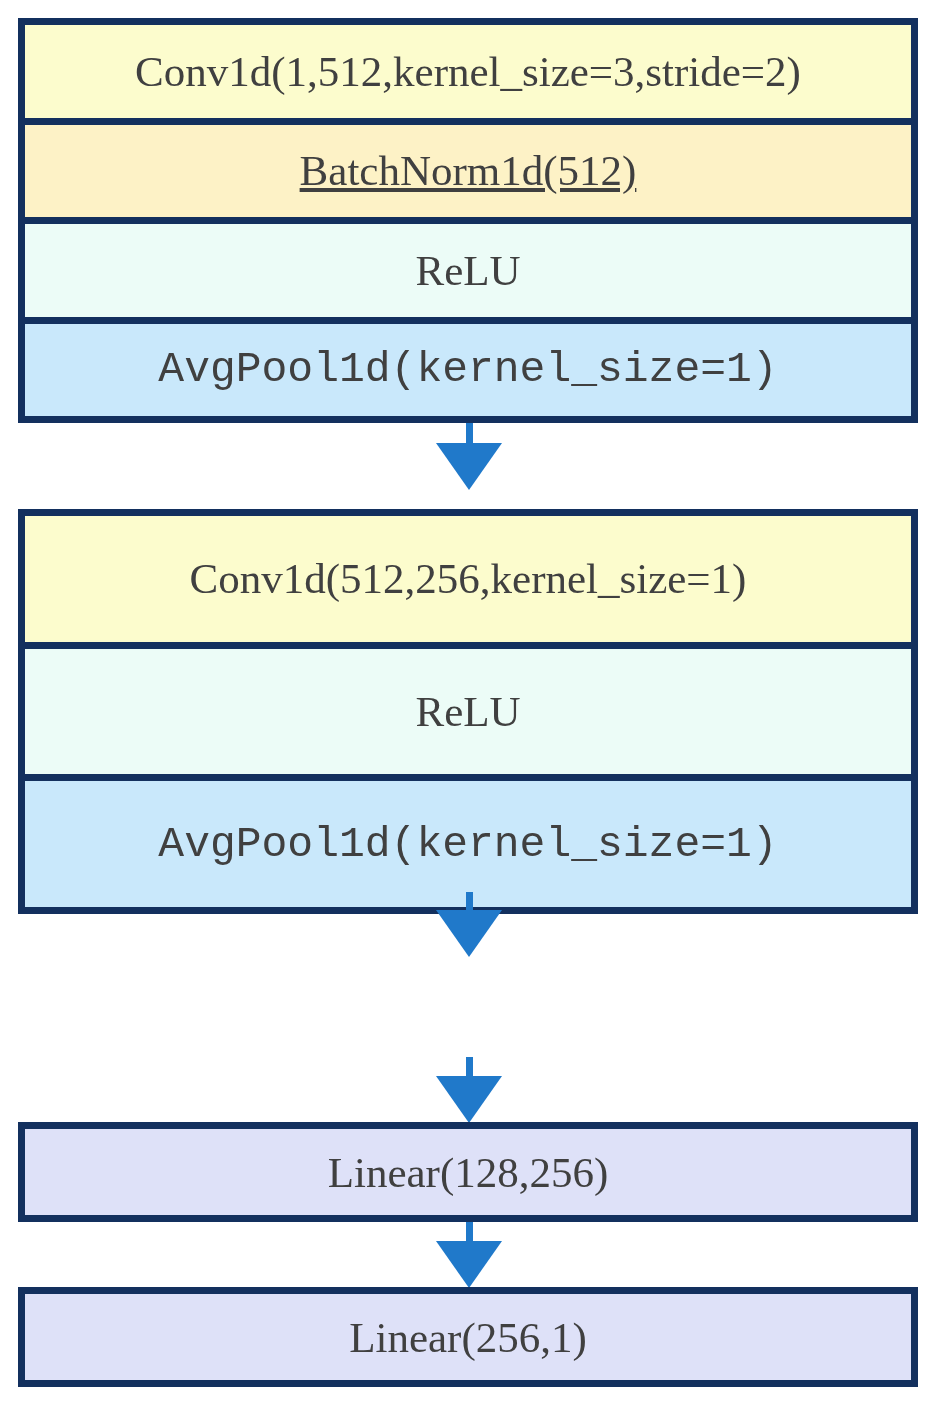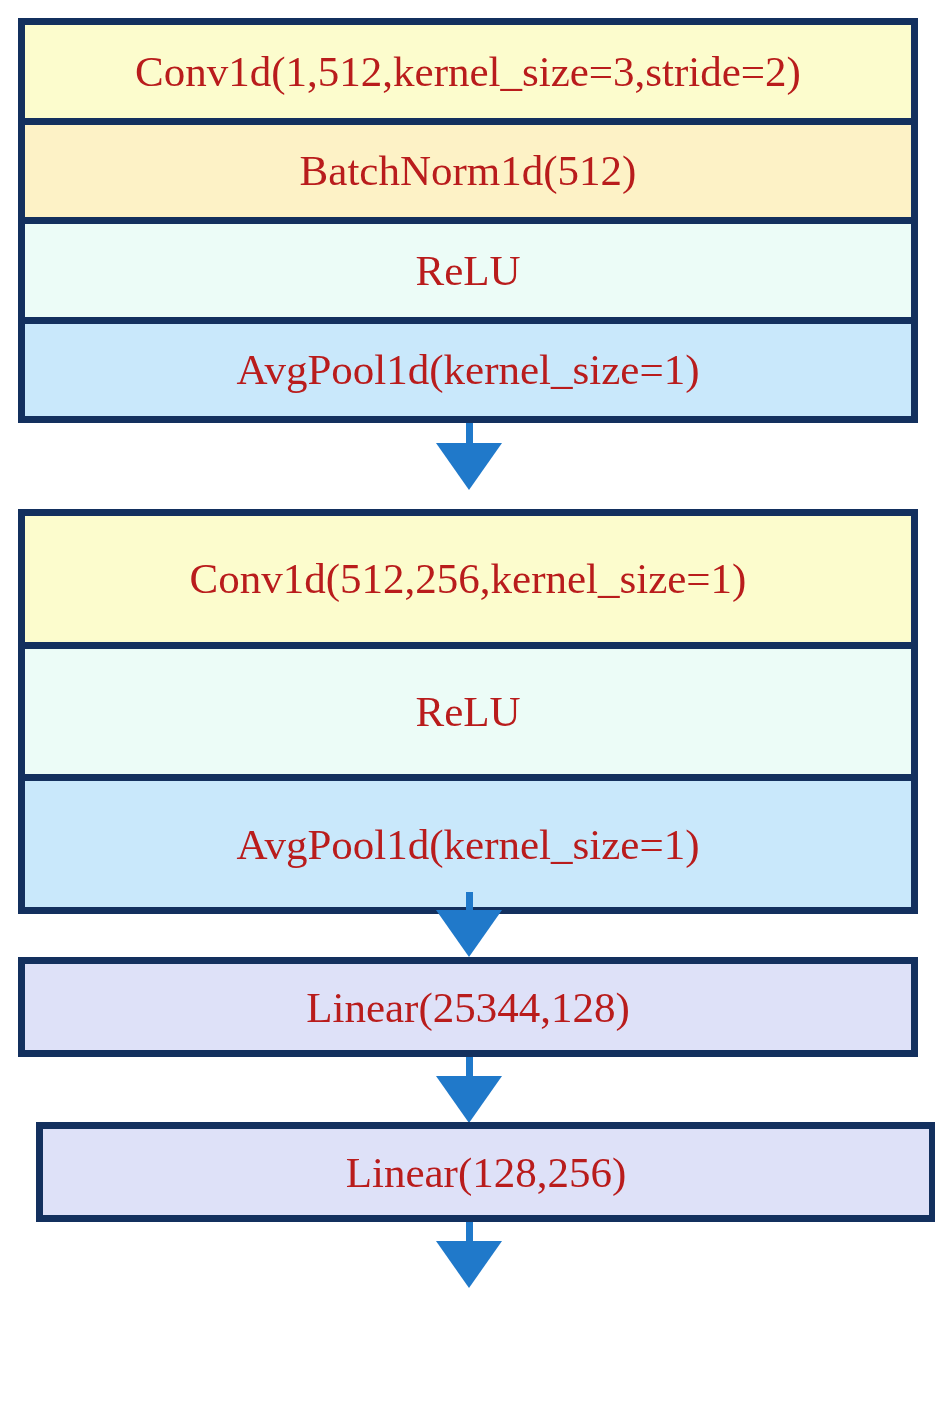--- a/index.html
+++ b/index.html
@@ -34,32 +34,32 @@
   }
 
   
   .layer {
     flex: 1 1 auto;
     display: flex;
     align-items: center;
     justify-content: center;
     box-sizing: border-box;
     border-bottom: 7px solid #13305e;
-    color: #b91c1c;
+    color: #404040;
     font-size: 43px;
     line-height: 1;
     letter-spacing: 0px;
     white-space: nowrap;
   }
   .layer:last-child { border-bottom: none; }
 
   .fill-conv    { background: #fcfccd; }
-  .fill-bn      { background: #fdf2c6; }
+  .fill-bn      { background: #fdf2c6; text-decoration: underline; }
   .fill-relu    { background: #ecfcf7; }
-  .fill-pool    { background: #c9e8fb; }
+  .fill-pool    { background: #c9e8fb; font-family: Liberation Mono, monospace; }
   .fill-linear  { background: #dee1f8; }
 
   
   .arrow {
     position: absolute;
     left: 0;
     width: 935px;
     height: 0;
     pointer-events: none;
   }
@@ -101,32 +101,32 @@
     <div class="layer fill-conv">Conv1d(512,256,kernel_size=1)</div>
     <div class="layer fill-relu">ReLU</div>
     <div class="layer fill-pool">AvgPool1d(kernel_size=1)</div>
   </div>
 
   <div class="arrow" style="top:892px;">
     <div class="stem" style="height:28px;"></div>
     <div class="head" style="top:18px;"></div>
   </div>
 
-  <div class="block" style="top:957px; height:100px;">
-    <div class="layer fill-linear">Linear(25344,128)</div>
-  </div>
 
   <div class="arrow" style="top:1057px;">
     <div class="stem" style="height:30px;"></div>
     <div class="head" style="top:19px;"></div>
   </div>
 
-  <div class="block" style="top:1122px; height:100px;margin-left:18px;">
+  <div class="block" style="top:1122px; height:100px;">
     <div class="layer fill-linear">Linear(128,256)</div>
   </div>
 
   <div class="arrow" style="top:1222px;">
     <div class="stem" style="height:30px;"></div>
     <div class="head" style="top:19px;"></div>
   </div>
 
+  <div class="block" style="top:1287px; height:100px;">
+    <div class="layer fill-linear">Linear(256,1)</div>
+  </div>
 
 </div>
 
 </body></html>

